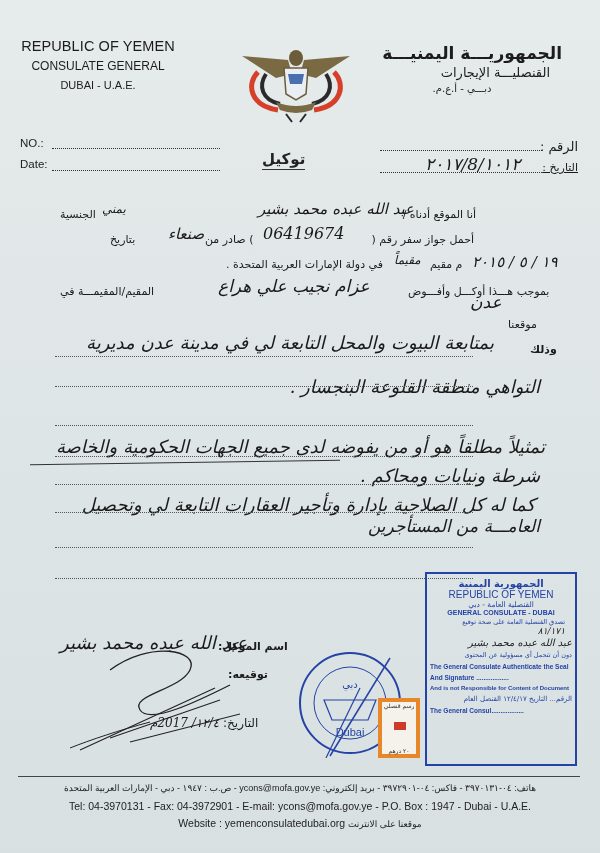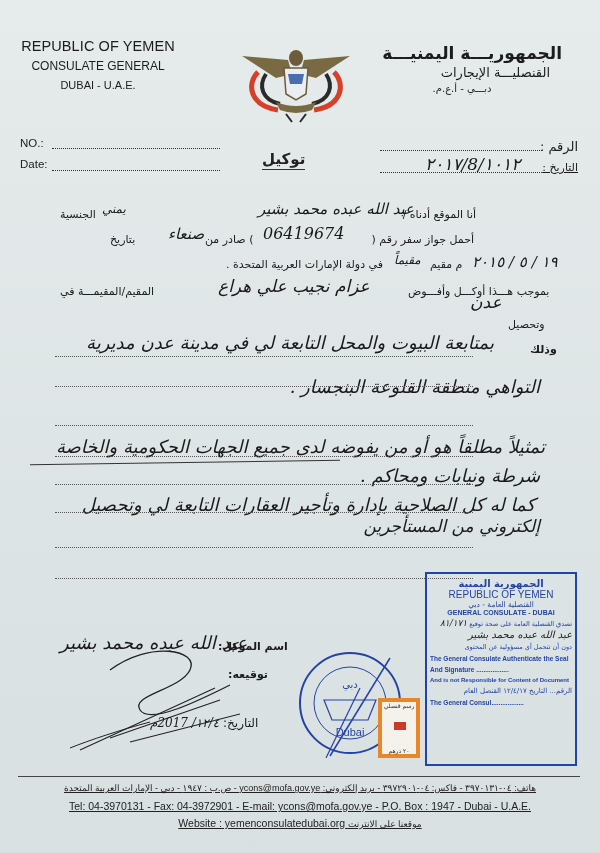--- a/index.html
+++ b/index.html
@@ -17,21 +17,21 @@
   .field{position:absolute;font-size:11.5px;font-family:"Liberation Sans",sans-serif;}
   .dots{position:absolute;border-bottom:1.5px dotted #333;height:0;}
   .title{position:absolute;left:262px;top:150px;font-size:15px;font-weight:bold;direction:rtl;border-bottom:1px solid #333;padding-bottom:1px;}
   .hand{font-family:"DejaVu Serif",serif;font-style:italic;color:#1b1b1b;}
   .printed{position:absolute;direction:rtl;font-size:11px;color:#1b1b1b;white-space:nowrap;}
   .hw{position:absolute;direction:rtl;font-family:"DejaVu Serif",serif;font-style:italic;color:#1a1a1a;white-space:nowrap;}
   .line-dots{position:absolute;left:55px;width:418px;border-bottom:1.5px dotted #555;}
   .stampbox{position:absolute;left:425px;top:572px;width:148px;height:190px;border:2px solid #2443a6;color:#2443a6;}
   .stampbox .t{text-align:center;}
   .footer-rule{position:absolute;left:18px;top:776px;width:562px;border-top:1.5px solid #444;}
-  .foot{position:absolute;left:0;width:600px;text-align:center;font-family:"Liberation Sans",sans-serif;color:#222;white-space:nowrap;text-decoration:underline;}
+  .foot{position:absolute;left:0;width:600px;text-align:center;font-family:"Liberation Sans",sans-serif;color:#222;white-space:nowrap;}
 </style>
 </head>
 <body>
 
 <div class="page">
 
   <div class="en-head">
     <div class="l1">REPUBLIC OF YEMEN</div>
     <div class="l2">CONSULATE GENERAL</div>
     <div class="l3">DUBAI - U.A.E.</div>
@@ -84,21 +84,21 @@
 
   <div class="hw" style="right:-8px;top:253px;font-size:15px;left:472px;direction:ltr;">١٩ / ٥ / ٢٠١٥</div>
   <div class="printed" style="left:430px;top:258px;">م مقيم</div>
   <div class="hw" style="left:394px;top:253px;font-size:12px;">مقيماً</div>
   <div class="printed" style="left:226px;top:258px;">في دولة الإمارات العربية المتحدة .</div>
 
   <div class="printed" style="left:408px;top:285px;">بموجب هـــذا أوكـــل وأفـــوض</div>
   <div class="hw" style="left:218px;top:276px;font-size:17px;">عزام نجيب علي هراع</div>
   <div class="printed" style="left:60px;top:285px;">المقيم/المقيمـــة في</div>
 
-  <div class="printed" style="left:508px;top:318px;">وتحصيل</div>
+  <div class="printed" style="left:508px;top:318px;">موقعنا</div>
   <div class="hw" style="left:470px;top:292px;font-size:17px;">عدن</div>
 
   <div class="printed" style="left:530px;top:343px;font-weight:bold;">وذلك</div>
   <div class="hw" style="left:55px;top:332px;width:470px;font-size:18px;text-align:center;">بمتابعة البيوت والمحل التابعة لي في مدينة عدن مديرية</div>
   <div class="line-dots" style="top:356px;"></div>
 
   <div class="hw" style="left:60px;top:376px;width:480px;font-size:18px;">التواهي منطقة القلوعة البنجسار .</div>
   <div class="line-dots" style="top:386px;"></div>
 
   <div class="line-dots" style="top:425px;"></div>
@@ -106,21 +106,21 @@
   <div class="hw" style="left:45px;top:436px;width:500px;font-size:18px;">تمثيلاً مطلقاً هو أو من يفوضه لدى جميع الجهات الحكومية والخاصة</div>
   <div class="line-dots" style="top:456px;"></div>
 
   <div class="hw" style="left:300px;top:465px;width:240px;font-size:18px;">شرطة ونيابات ومحاكم .</div>
   <div style="position:absolute;left:30px;top:462px;width:310px;border-top:1.5px solid #333;transform:rotate(-0.8deg);"></div>
   <div class="line-dots" style="top:484px;"></div>
 
   <div class="hw" style="left:55px;top:494px;width:480px;font-size:18px;">كما له كل الصلاحية بإدارة وتأجير العقارات التابعة لي وتحصيل</div>
   <div class="line-dots" style="top:512px;"></div>
 
-  <div class="hw" style="left:280px;top:516px;width:260px;font-size:17px;">إلكتروني من المستأجرين</div>
+  <div class="hw" style="left:280px;top:516px;width:260px;font-size:17px;">العامـــة من المستأجرين</div>
   <div class="line-dots" style="top:547px;"></div>
   <div class="line-dots" style="top:578px;"></div>
 
   <div class="printed" style="left:218px;top:640px;font-weight:bold;">اسم الموكل:</div>
   <div class="hw" style="left:60px;top:632px;font-size:18px;">عبد الله عبده محمد بشير</div>
   <div class="printed" style="left:228px;top:668px;font-weight:bold;">توقيعه:</div>
   <svg style="position:absolute;left:40px;top:630px;" width="200" height="130" viewBox="0 0 200 130">
     <path d="M70 40 C110 10 160 20 150 40 C140 60 90 65 100 80 C110 95 160 70 190 55" stroke="#222" fill="none" stroke-width="1.3"></path>
     <path d="M40 120 L175 58 M70 108 L180 70 M90 112 L200 84" stroke="#222" stroke-width="1.1" fill="none"></path>
     <path d="M30 118 C50 110 80 100 110 92" stroke="#222" fill="none" stroke-width="1"></path>
@@ -146,21 +146,21 @@
       <div style="position:absolute;left:12px;top:20px;width:12px;height:8px;background:#cc3b2a;"></div>
       <div style="position:absolute;bottom:0;width:100%;font-size:6px;text-align:center;direction:rtl;color:#333;">٢٠ درهم</div>
     </div>
   </div>
 
   <div class="stampbox">
     <div class="t" style="font-size:10px;font-weight:bold;direction:rtl;margin-top:4px;">الجمهورية اليمنية</div>
     <div class="t" style="font-size:10px;font-family:'Liberation Sans',sans-serif;">REPUBLIC OF YEMEN</div>
     <div class="t" style="font-size:7.5px;direction:rtl;">القنصلية العامة - دبي</div>
     <div class="t" style="font-size:7px;font-family:'Liberation Sans',sans-serif;font-weight:bold;">GENERAL CONSULATE - DUBAI</div>
-    <div style="font-size:6.5px;direction:rtl;padding:2px 3px 0;"><span>تصدق القنصلية العامة على صحة توقيع</span> <span class="hand" style="color:#222;font-size:9px;">٨١/١٧١</span></div>
+    <div style="font-size:6.5px;direction:rtl;padding:2px 10px 0;"><span>تصدق القنصلية العامة على صحة توقيع</span> <span class="hand" style="color:#222;font-size:9px;">٨١/١٧١</span></div>
     <div class="hand" style="font-size:10px;color:#222;direction:rtl;padding:1px 3px;white-space:nowrap;">عبد الله عبده محمد بشير</div>
     <div style="font-size:6.5px;direction:rtl;padding:2px 3px;">دون أن تتحمل أي مسؤولية عن المحتوى</div>
     <div style="font-size:6.5px;font-weight:bold;padding:2px 3px;font-family:'Liberation Sans',sans-serif;white-space:nowrap;">The General Consulate Authenticate the Seal</div>
     <div style="font-size:6.5px;font-weight:bold;padding:2px 3px;font-family:'Liberation Sans',sans-serif;">And Signature ..................</div>
     <div style="font-size:6px;font-weight:bold;padding:2px 3px;font-family:'Liberation Sans',sans-serif;white-space:nowrap;">And is not Responsible for Content of Document</div>
     <div style="font-size:7px;direction:rtl;padding:2px 3px;white-space:nowrap;">الرقم... التاريخ ١٢/٤/١٧ القنصل العام</div>
     <div style="font-size:6.5px;font-weight:bold;padding:2px 3px;font-family:'Liberation Sans',sans-serif;">The General Consul..................</div>
   </div>
 
   <div class="footer-rule"></div>

